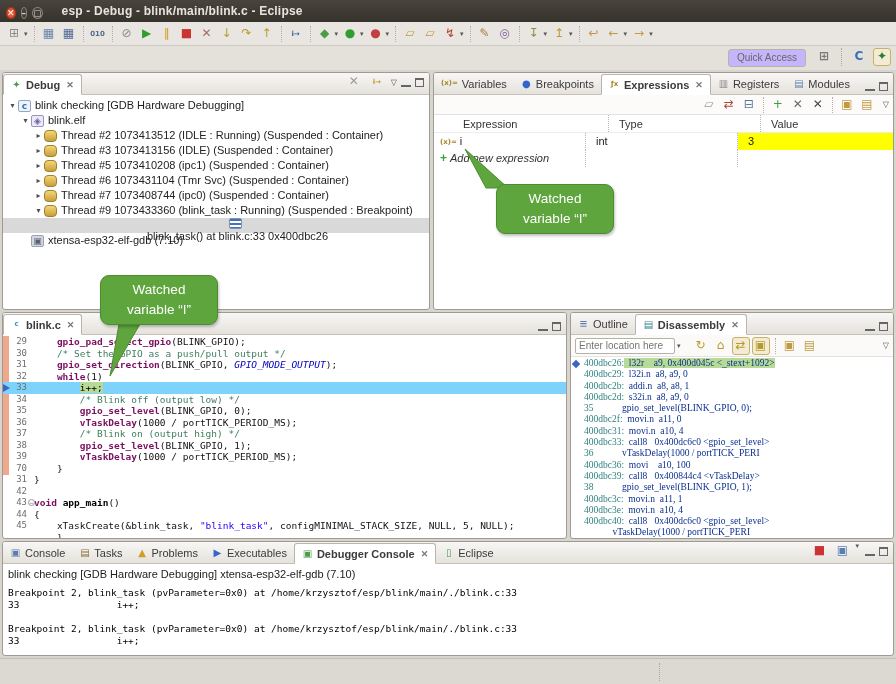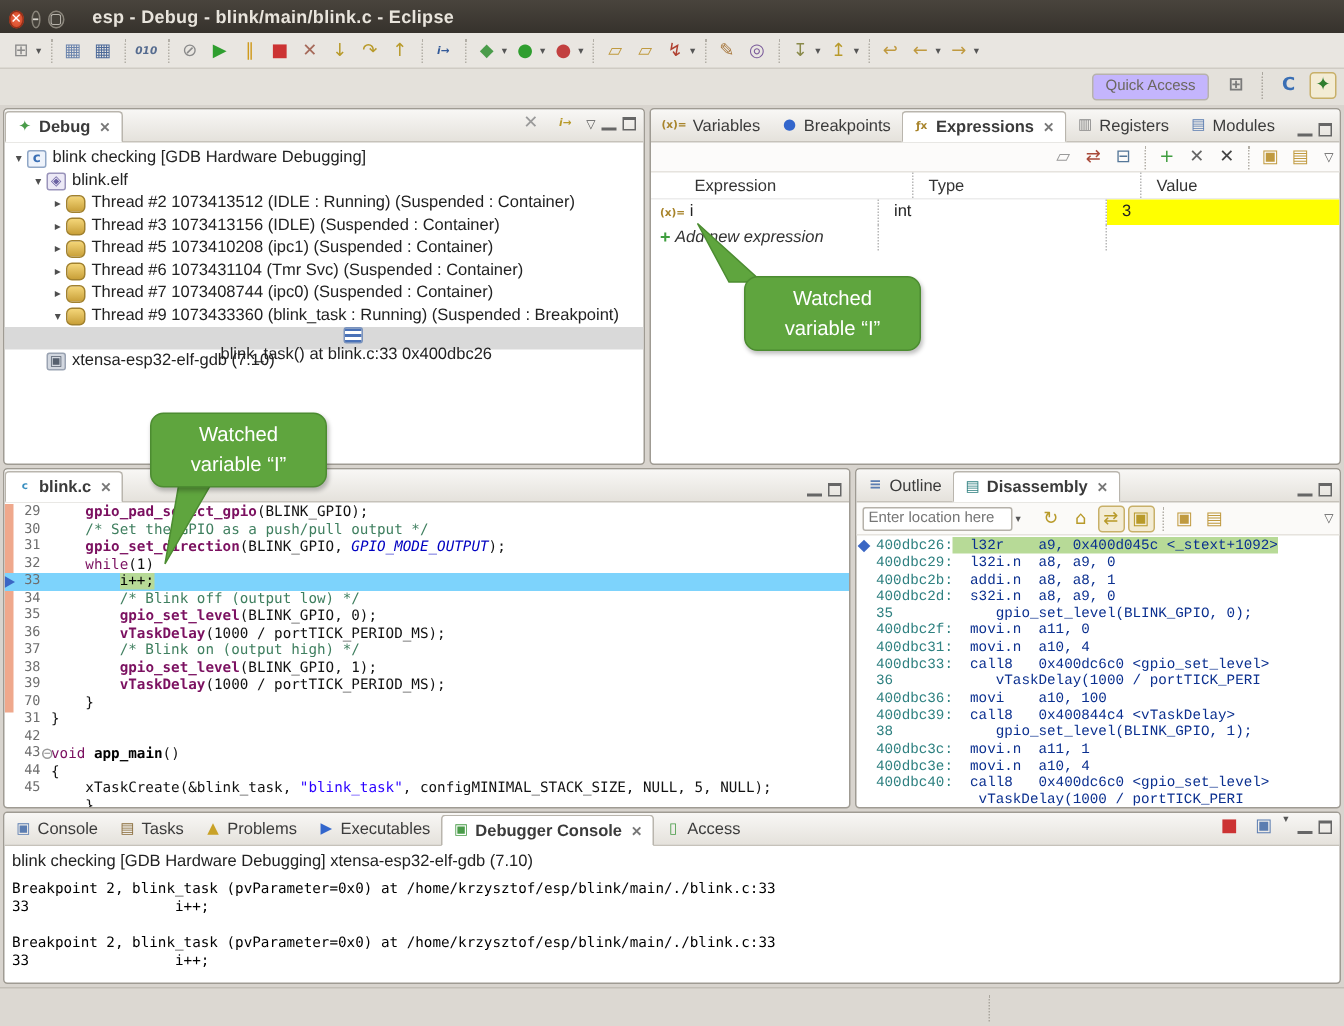--- a/index.html
+++ b/index.html
@@ -9,21 +9,21 @@
   
   .titlebar{height:22px;background:linear-gradient(#49443d,#36322c);display:flex;align-items:center;padding:0 6px;}
   .wbtn{width:14px;height:14px;border-radius:50%;margin-right:5px;font:bold 9px/13px "DejaVu Sans",sans-serif;text-align:center;color:#d8d4cc;background:#45413a;border:1px solid #8a857b;}
   .wbtn.close{background:radial-gradient(#ef6c4b,#d0411f);border-color:#92301a;color:#fff;}
   .wtitle{color:#e8e4dc;font-weight:bold;font-size:12px;margin-left:14px;letter-spacing:.2px;}
 
   
   .toolbar{height:24px;background:#e9e6e1;border-bottom:1px solid #cfcbc4;display:flex;align-items:center;padding:0 4px;}
   .toolbar2{height:24px;background:#e4e1db;position:relative;}
   .tbi{min-width:18px;height:18px;line-height:17px;text-align:center;font-size:12px;margin:0 1px;border-radius:3px;font-family:"DejaVu Sans",sans-serif;cursor:default;}
-  .tbi.txt{font-size:7px;font-weight:bold;line-height:18px;font-style:italic;}
+  .tbi.txt{font-size:7px;font-weight:bold;line-height:18px;}
   .tbi.pressed{background:#f3ecd4;border:1px solid #c8b069;line-height:15px;}
   .dd{font-size:7px;color:#555;margin:0 2px 0 0;}
   .tsep{width:1px;height:16px;border-left:1px dotted #b3afa7;margin:0 4px;}
   .qa{position:absolute;left:728px;top:3px;width:78px;height:18px;border:1px solid #b7b3ab;border-radius:3px;background:#c4b5fd;color:#6b675f;font-size:10px;text-align:center;line-height:16px;}
   .persp{position:absolute;right:4px;top:2px;display:flex;align-items:center;gap:3px;}
   .vdot{width:1px;height:18px;border-left:1px dotted #aaa69e;margin:0 4px;}
 
   
   .workbench{position:absolute;top:70px;left:0;right:0;bottom:26px;}
   .panel{position:absolute;background:#fff;border:1px solid #9f9b93;border-radius:3px;overflow:hidden;}
@@ -68,28 +68,28 @@
   .addlbl{font-style:italic;color:#333;}
 
   
   .edbody{position:relative;height:232px;overflow:hidden;font-family:"DejaVu Sans Mono",monospace;font-size:9.5px;padding-top:1px;}
   .changebar{position:absolute;left:0;top:1px;width:6px;height:139px;background:#efa88c;}
   .erow{height:11.5px;line-height:11.5px;white-space:pre;position:relative;padding-left:31px;color:#111;}
   .erow.cur{background:#7dd3fc;}
   .enum{position:absolute;left:7px;width:17px;text-align:right;color:#6e6e6e;font-size:9px;}
   .efold{position:absolute;left:25px;top:2px;width:7px;height:7px;border:1px solid #999;border-radius:50%;font:6px/6px "DejaVu Sans",sans-serif;text-align:center;color:#666;background:#fff;}
   .bpmark{position:absolute;left:0;top:2px;width:0;height:0;border-left:7px solid #3a66c4;border-top:4px solid transparent;border-bottom:4px solid transparent;}
-  .p{color:#111;} .k{color:#7b1060;font-weight:normal;} .f{color:#7b1060;font-weight:bold;}
+  .p{color:#111;} .k{color:#7b1060;font-weight:bold;} .f{color:#7b1060;font-weight:bold;}
   .c{color:#3f7f5f;} .s{color:#2a00ff;} .e{color:#0000c0;font-style:italic;}
   .d{color:#000;font-weight:bold;} .hi{background:#b7da97;color:#000;}
 
   
   .distools{height:22px;display:flex;align-items:center;gap:2px;padding:0 4px;background:#fbfaf8;border-bottom:1px solid #e6e3de;}
   .locinput{width:100px;height:16px;font:10px "Liberation Sans",sans-serif;color:#777;border:1px solid #b5b1a9;border-radius:2px;padding:0 3px;}
-  .disbody{font-family:Liberation Mono, monospace;font-size:9.5px;overflow:hidden;height:180px;padding-top:1px;}
+  .disbody{font-family:Liberation Serif, serif;font-size:9.5px;overflow:hidden;height:180px;padding-top:1px;}
   .drow{height:11.3px;line-height:11.3px;white-space:pre;position:relative;padding-left:13px;}
   .da{color:#2e8080;} .dt{color:#0a2f8f;}
   .drow.sel .dt{background:#b7da97;}
   .dptr{position:absolute;left:2px;top:3px;width:6px;height:6px;background:#3a66c4;transform:rotate(45deg);}
 
   
   .chead{font-size:11px;color:#222;padding:4px 5px 2px;}
   .cbody{font-family:"DejaVu Sans Mono",monospace;font-size:9.5px;padding:5px;}
   .crow{height:12px;line-height:12px;white-space:pre;color:#000;}
 
@@ -423,21 +423,21 @@
               <span class="ticn" style="color: rgb(51, 102, 204);">▶</span>
               <span class="tlbl">Executables</span>
             </div>
             <div class="tab active">
               <span class="ticn" style="color: rgb(74, 156, 74);">▣</span>
               <span class="tlbl">Debugger Console</span>
               <span class="tx">✕</span>
             </div>
             <div class="tab">
               <span class="ticn" style="color: rgb(74, 156, 74);">▯</span>
-              <span class="tlbl">Access</span>
+              <span class="tlbl">Eclipse</span>
             </div>
           </div>
         <div class="paneltools">
           <span id="console-tools" style="display:flex;gap:3px;">
               <span class="tbi" style="color: rgb(204, 51, 51);">■</span>
               <span class="tbi" style="color: rgb(91, 125, 177);">▣</span>
               <span class="dd">▾</span>
             </span>
           <span class="wmin"></span>
           <span class="wmax"></span>

